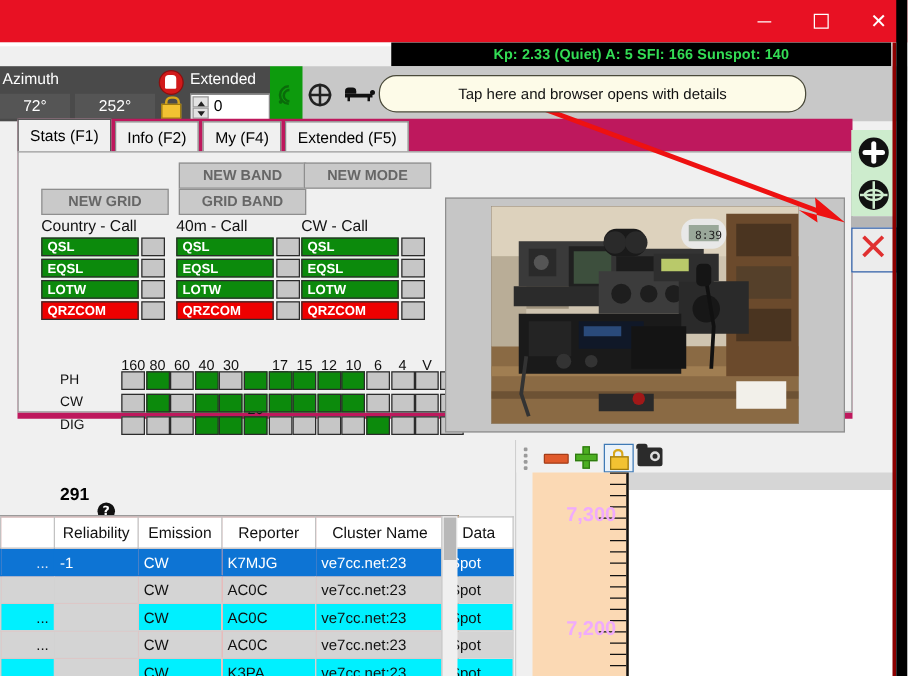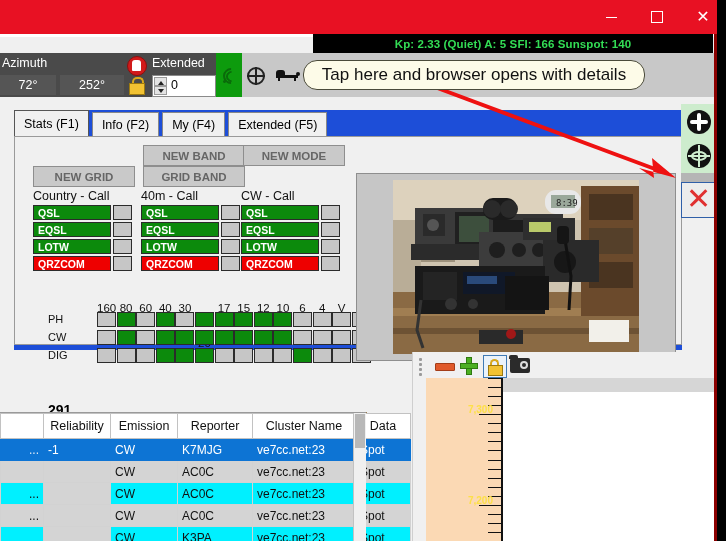--- a/index.html
+++ b/index.html
@@ -73,27 +73,27 @@
   .bed-ic .bp{position:absolute;left:0;bottom:6px;width:9px;height:5px;background:#111;border-radius:3px 3px 0 0;}
   .bed-ic .bl{position:absolute;left:2px;bottom:0;width:2px;height:4px;background:#111;}
   .bed-ic .br{position:absolute;right:2px;bottom:0;width:2px;height:4px;background:#111;}
   .crown-ic{left:309px;width:20px;height:16px;color:#111;font-size:16px;line-height:16px;text-align:center;font-family:"DejaVu Sans",sans-serif;}
 
   
   .callout{
     position:absolute;left:303px;top:60px;width:340px;height:28px;
     background:#fdfbe8;border:1px solid #4a4a3a;border-radius:14px;
     display:flex;align-items:center;justify-content:center;
-    font-size:17px;color:#111;z-index:30;
+    font-size:12px;color:#111;z-index:30;
   }
   .callout-dot{position:absolute;left:296px;top:72px;width:4px;height:4px;background:#111;border-radius:50%;z-index:30;}
   .arrow-svg{position:absolute;left:430px;top:84px;width:260px;height:108px;z-index:29;pointer-events:none;}
 
   
-  .mainpanel{position:absolute;left:14px;top:110px;width:668px;height:240px;background:#1d4ed8;}
+  .mainpanel{position:absolute;left:14px;top:95px;width:668px;height:240px;background:#be185d;}
   .tabrow{position:absolute;left:0;top:0;height:27px;display:flex;align-items:flex-end;}
   .tab{height:24px;padding:0 9px;background:#f0f0f0;border:1px solid #888;border-bottom:none;
        display:flex;align-items:center;font-size:12.5px;margin-right:3px;color:#000;}
   .tab.active{height:26px;background:#f0f0f0;border-color:#555;}
   .tabbody{position:absolute;left:0;top:26px;width:666px;height:207px;background:#f0f0f0;border:1px solid #9a9a9a;}
 
   .newbtn{position:absolute;width:100px;height:19px;background:#c9c9c9;border:1px solid #8e8e8e;
           font-size:11.5px;font-weight:bold;color:#666;display:flex;align-items:center;justify-content:center;}
 
   .awcol{position:absolute;width:100px;}
@@ -168,21 +168,21 @@
   .cam-ic{position:absolute;left:97px;top:6px;width:20px;height:15px;background:#2b2b2b;border-radius:2px;}
   .cam-ic:before{content:"";position:absolute;left:-1px;top:-3px;width:9px;height:4px;background:#2b2b2b;border-radius:2px 2px 0 0;}
   .cam-ic:after{content:"";position:absolute;left:10px;top:3px;width:8px;height:8px;border:2px solid #ddd;border-radius:50%;box-sizing:border-box;}
 
   .ruler{position:absolute;left:13px;top:26px;width:75px;height:163px;background:#fbd9b4;}
   .ticklane{position:absolute;left:75px;top:26px;width:15px;height:163px;background:#fbd9b4;}
   .tickcol{position:absolute;left:88px;top:26px;width:2px;height:163px;background:#111;}
   .tick{position:absolute;height:1px;background:#111;}
   .tick.major{left:-22px;width:22px;}
   .tick.minor{left:-13px;width:13px;}
-  .freqlbl{position:absolute;right:0;font-size:10px;font-weight:bold;color:#fde047;}
+  .freqlbl{position:absolute;right:0;font-size:16px;font-weight:bold;color:#f0abfc;}
   .bp-gray{position:absolute;left:90px;top:26px;width:212px;height:14px;background:#d6d6d6;}
   .bp-white{position:absolute;left:90px;top:40px;width:212px;height:149px;background:#fff;}
 </style>
 </head>
 <body>
 
 <div id="root">
 
   <div class="titlebar">
     <div class="tb-right">

